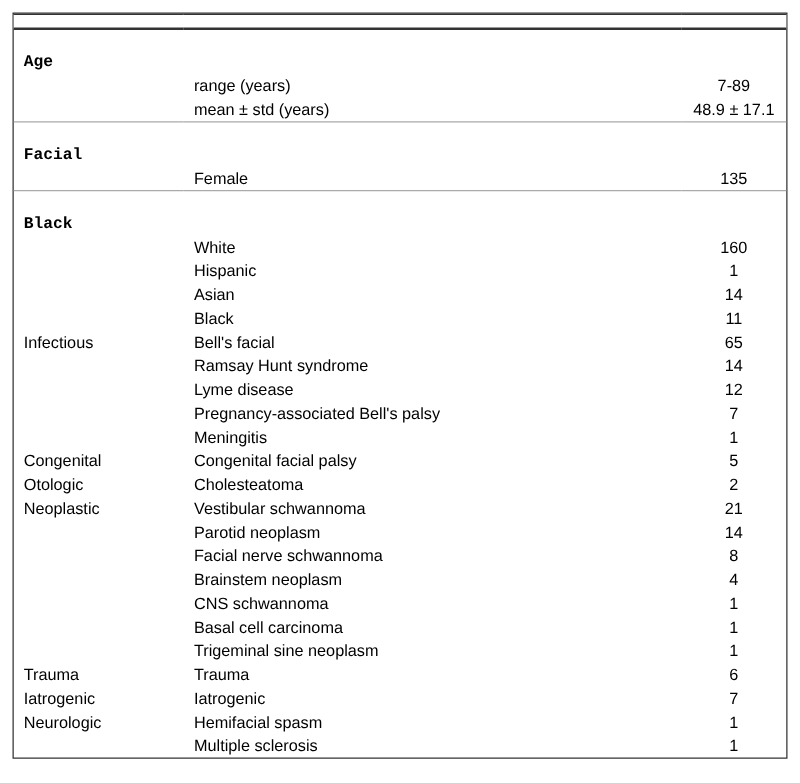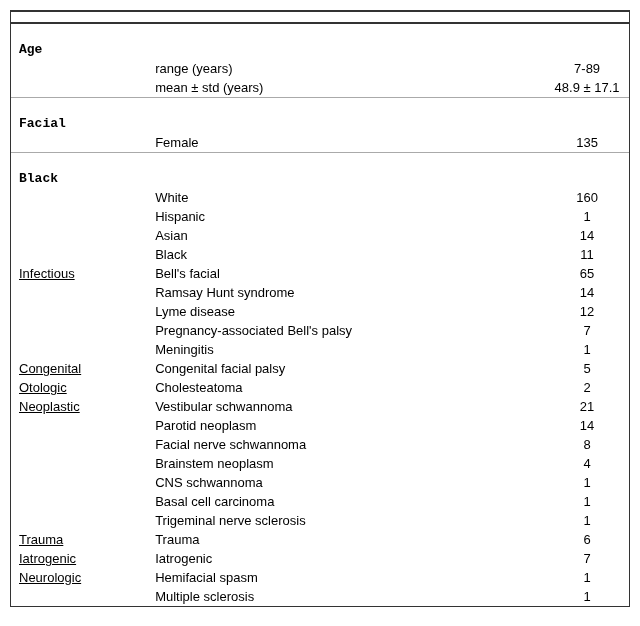--- a/index.html
+++ b/index.html
@@ -32,21 +32,20 @@
       text-align: left;
       font-weight: bold;
       font-size: 13px;
     }
     tbody tr td {
       padding: 2px 8px;
       vertical-align: top;
     }
     .col-demo {
       width: 130px;
-      text-decoration: underline;
     }
     .col-sub {
       width: 380px;
     }
     .col-n-val {
       width: 80px;
       text-align: center;
     }
     .section-label {
       font-weight: bold;
@@ -174,21 +173,21 @@
           <td class="col-sub">CNS schwannoma</td>
           <td class="col-n-val">1</td>
         </tr>
         <tr>
           <td class="col-demo"></td>
           <td class="col-sub">Basal cell carcinoma</td>
           <td class="col-n-val">1</td>
         </tr>
         <tr>
           <td class="col-demo"></td>
-          <td class="col-sub">Trigeminal nerve sclerosis</td>
+          <td class="col-sub">Trigeminal sine neoplasm</td>
           <td class="col-n-val">1</td>
         </tr>
         <tr>
           <td class="col-demo">Trauma</td>
           <td class="col-sub">Trauma</td>
           <td class="col-n-val">6</td>
         </tr>
         <tr>
           <td class="col-demo">Iatrogenic</td>
           <td class="col-sub">Iatrogenic</td>

